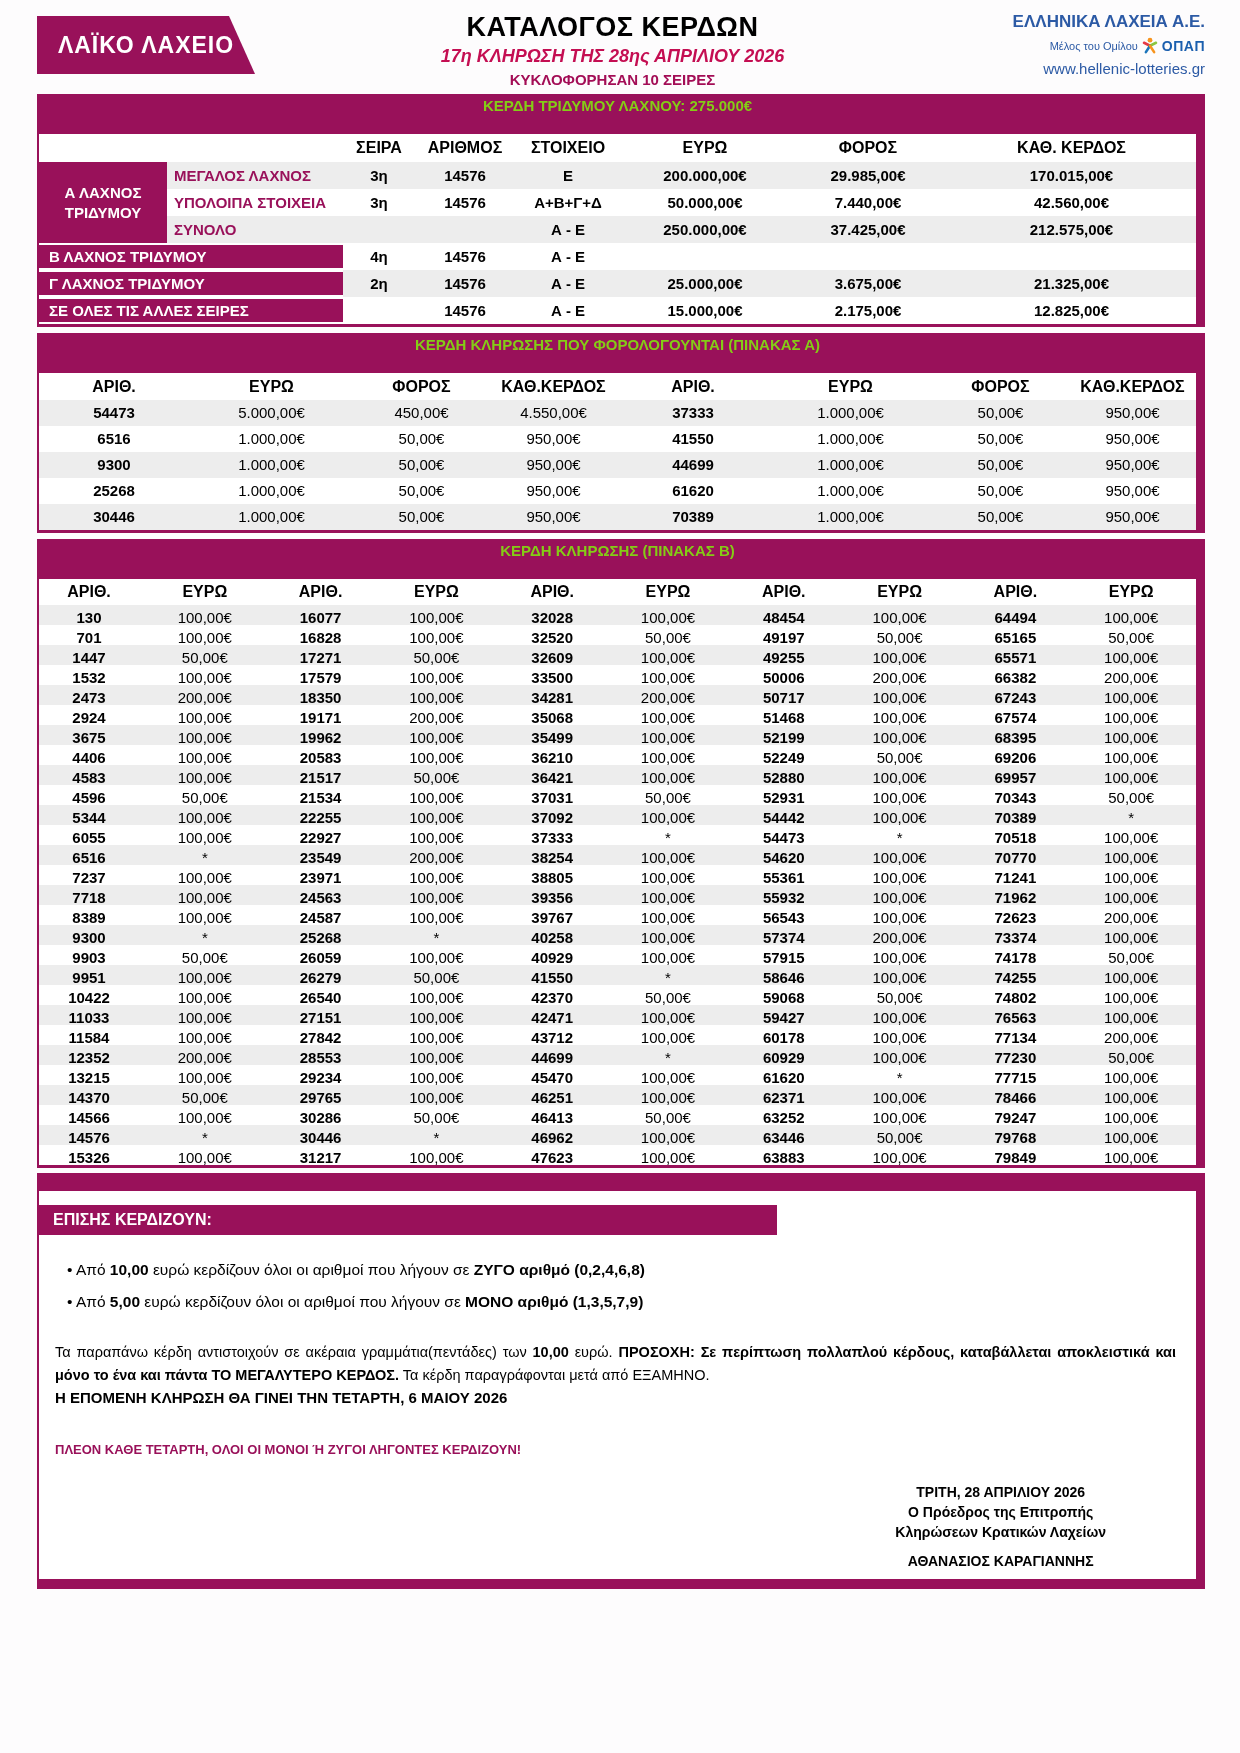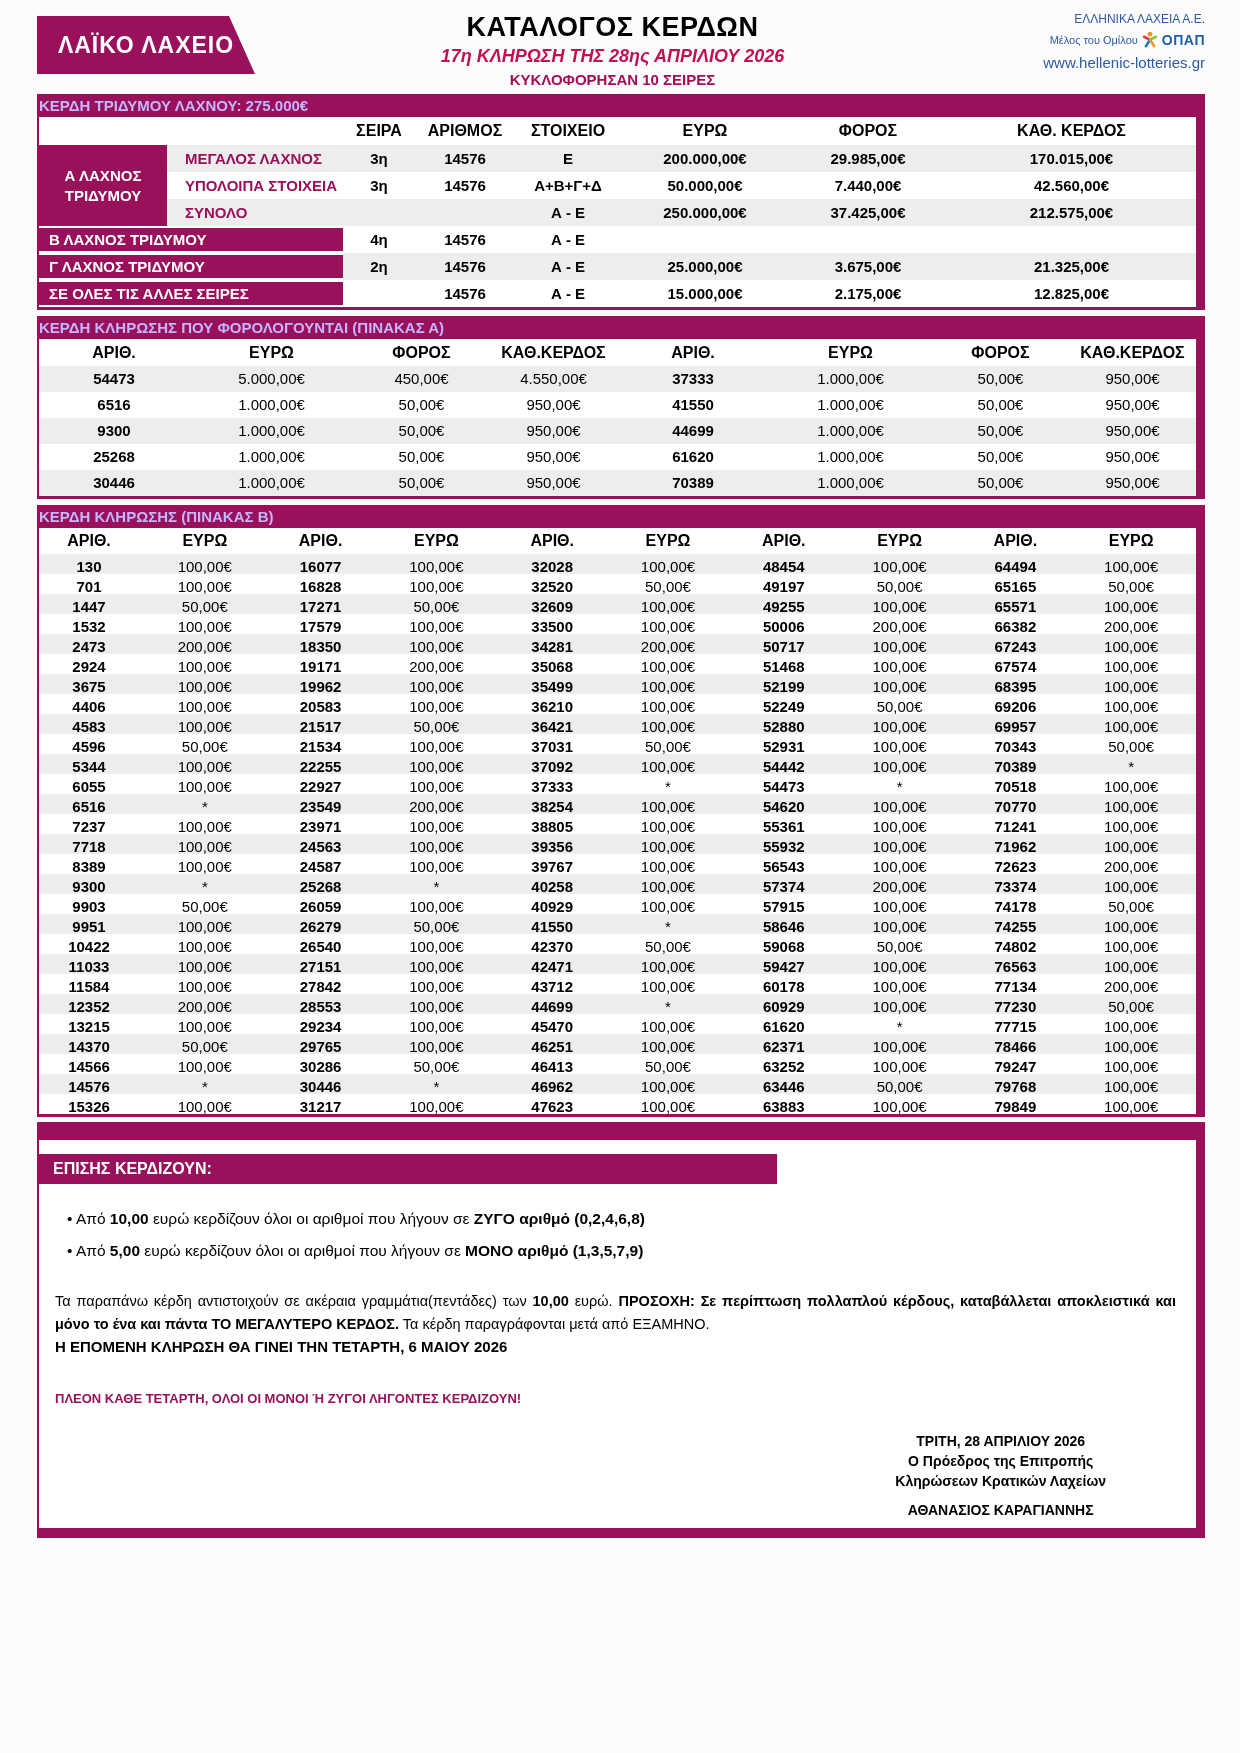--- a/index.html
+++ b/index.html
@@ -22,41 +22,41 @@
     margin-top:6px;width:218px;height:58px;background:var(--magenta);color:#fff;
     display:flex;align-items:center;justify-content:center;
     font-weight:bold;font-size:23px;letter-spacing:1px;
     clip-path:polygon(0 0,calc(100% - 26px) 0,100% 100%,0 100%);
   }
   .title-block{flex:1;text-align:center;padding-top:2px;}
   .main-title{font-size:27px;font-weight:bold;letter-spacing:.5px;}
   .sub1{font-size:18px;font-weight:bold;color:var(--crimson);margin-top:3px;font-style:italic;}
   .sub2{font-size:15px;font-weight:bold;color:#A30D56;margin-top:4px;}
   .company-block{width:235px;text-align:right;padding-top:2px;}
-  .company{color:var(--blue);font-weight:normal;font-size:12px;}
+  .company{color:var(--blue);font-weight:bold;font-size:17px;}
   .member-row{display:flex;justify-content:flex-end;align-items:center;gap:3px;color:var(--blue);font-size:11px;margin-top:4px;}
   .opap-text{font-weight:bold;font-size:14px;color:#1B5FAE;letter-spacing:.5px;}
   .website{color:var(--blue);font-size:15px;margin-top:4px;}
 
   
   .tbl-section{border-left:2px solid var(--magenta);border-right:9px solid var(--magenta);
     border-bottom:3px solid var(--magenta);margin-bottom:6px;background:#fff;}
-  .band{background:var(--magenta);color:#c4b5fd;font-weight:bold;font-size:15px;
-    text-align:left;height:23px;line-height:23px;}
+  .band{background:var(--magenta);color:#84cc16;font-weight:bold;font-size:15px;
+    text-align:center;height:40px;line-height:23px;}
 
   
   .tri-grid{display:grid;grid-template-columns:128px 176px 72px 100px 106px 168px 158px auto;
     grid-template-rows:28px repeat(6,27px);}
   .tc{display:flex;align-items:center;justify-content:center;font-weight:bold;font-size:15px;}
   .tc.h{font-size:16px;}
   .bg-g{background:var(--stripe);}
   .alabel{grid-row:2/5;grid-column:1;background:var(--magenta);color:#fff;
     display:flex;align-items:center;justify-content:center;text-align:center;
     font-weight:bold;font-size:15px;padding:0 16px;line-height:1.3;}
-  .inlabel{justify-content:flex-start;color:var(--magenta);padding-left:18px;}
+  .inlabel{justify-content:flex-start;color:var(--magenta);padding-left:7px;}
   .bar{grid-column:1/3;background:var(--magenta);color:#fff;display:flex;align-items:center;
     justify-content:flex-start;padding-left:10px;font-weight:bold;font-size:15px;margin:2px 0;}
   .r1{grid-row:1}.r2{grid-row:2}.r3{grid-row:3}.r4{grid-row:4}.r5{grid-row:5}.r6{grid-row:6}.r7{grid-row:7}.c2{grid-column:2}.c3{grid-column:3}.c4{grid-column:4}
   .c5{grid-column:5}.c6{grid-column:6}.c7{grid-column:7}.c8{grid-column:8}
 
   
   .prow{display:grid;grid-template-columns:repeat(2,150px 165px 135px 129px);
     height:26px;line-height:26px;text-align:center;font-size:15px;}
   .prow.phead{height:27px;line-height:27px;font-weight:bold;font-size:16px;}
   .prow.odd{background:var(--stripe);}

